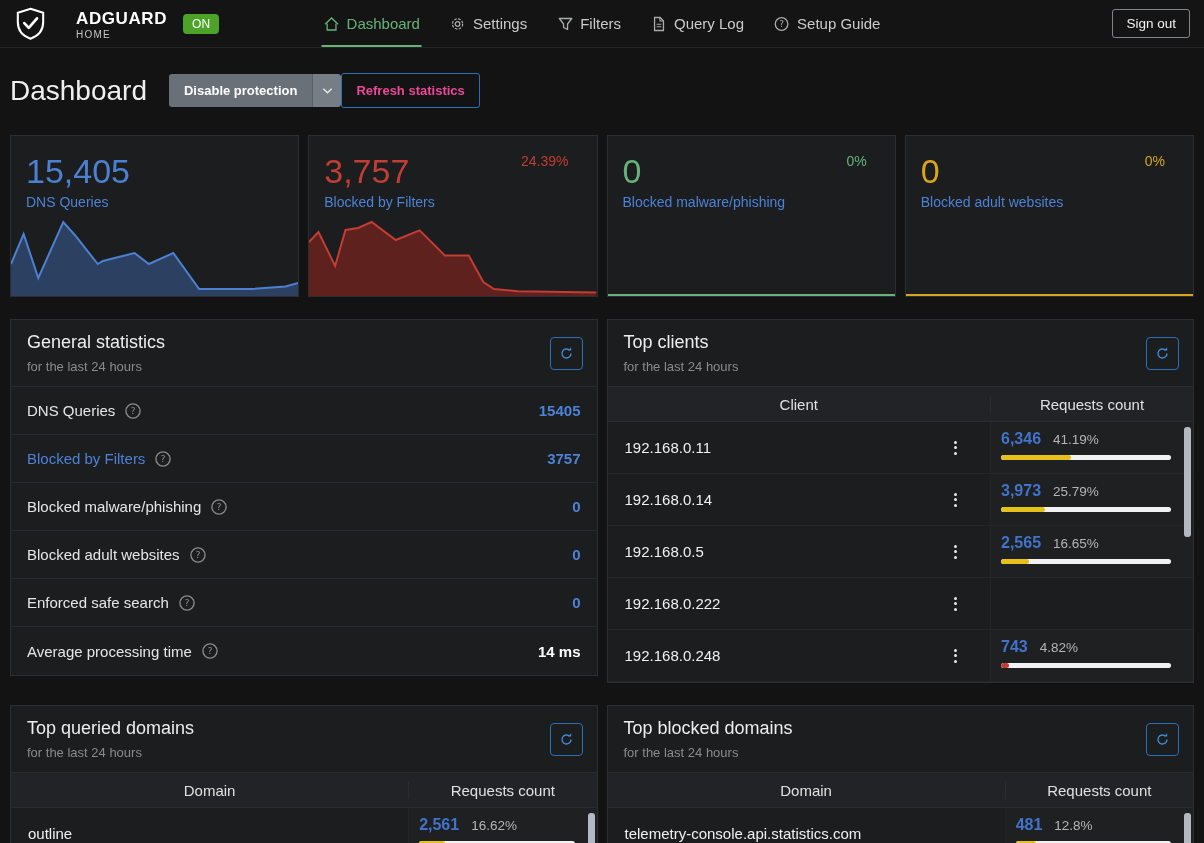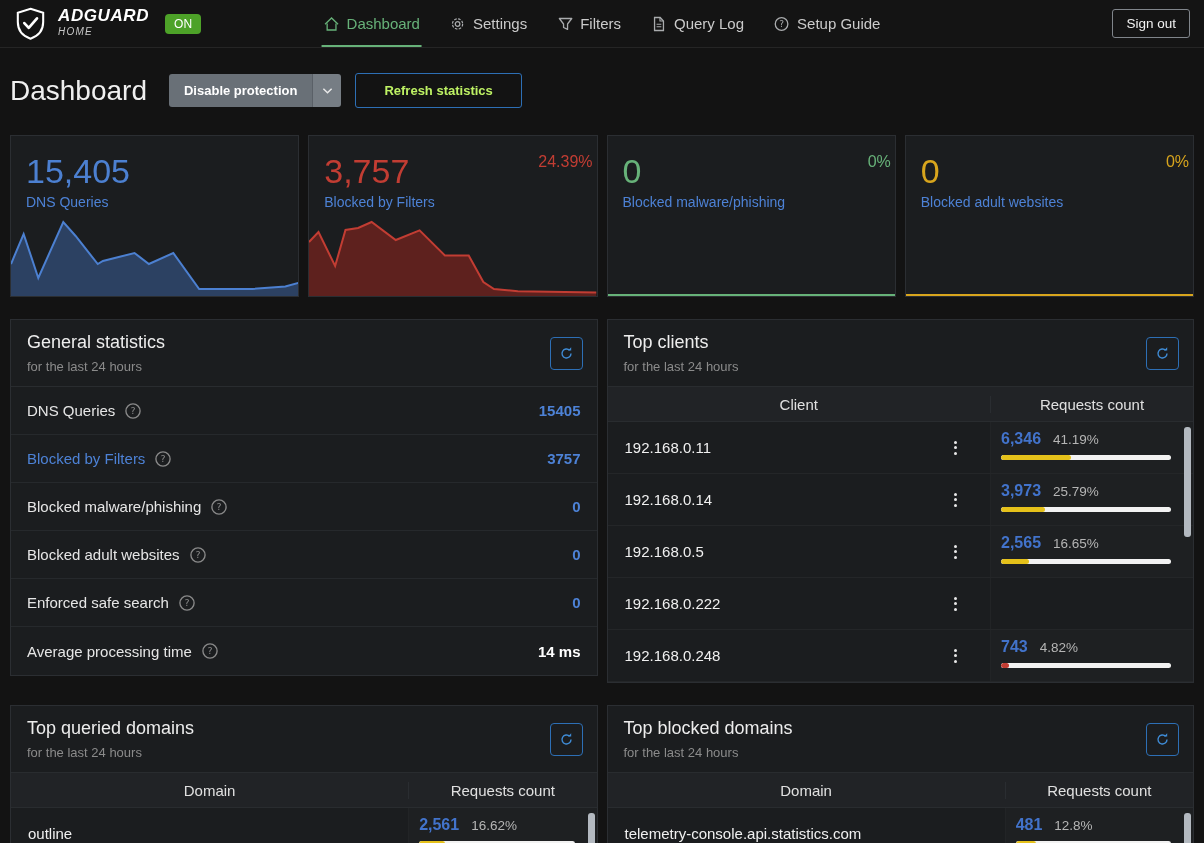--- a/index.html
+++ b/index.html
@@ -8,21 +8,21 @@
     background:#131313;
     font-family:"Liberation Sans", sans-serif;
     color:#e2e2e2;
   }
   
   .navbar {
     height:48px; display:flex; align-items:center;
     padding:0 14px; border-bottom:1px solid #252525; position:relative;
     background:#141414;
   }
-  .brand { display:flex; align-items:flex-start; gap:11px;font-style:italic; }
+  .brand { display:flex; align-items:flex-end; gap:29px; }
   .shield-logo { width:33px; height:33px; display:block; }
   .brand-text { line-height:1; }
   .brand-name { font-size:17px; font-weight:bold; color:#ffffff; letter-spacing:.6px; }
   .brand-sub { font-size:10px; color:#c7c7c7; letter-spacing:1.2px; margin-top:3px; }
   .on-badge {
     margin-left:16px; background:#4da228; color:#fff; font-weight:normal;
     font-size:12px; padding:3px 9px; border-radius:4px;
   }
   .nav-items {
     position:absolute; left:50%; transform:translateX(-50%);
@@ -50,33 +50,33 @@
   .split-btn { display:flex; margin-left:22px; border-radius:3px; overflow:hidden; cursor:pointer; }
   .split-main {
     background:#697077; color:#fff; font-weight:bold; font-size:13px;
     padding:9px 15px; border:none; font-family:inherit; cursor:pointer;
   }
   .split-caret {
     background:#767d84; width:29px; display:flex; align-items:center;
     justify-content:center; border-left:1px solid #5a6067;
   }
   .refresh-stats-btn {
-    margin-left:14px; background:transparent; border:1px solid #2d6fb5;
-    color:#bef264; font-weight:bold; font-size:13px; padding:9px 28px;
+    background:transparent; border:1px solid #2d6fb5;
+    color:#ec4899; font-weight:bold; font-size:13px; padding:9px 14px;
     border-radius:3px; font-family:inherit; cursor:pointer;
   }
   
   .cards { display:grid; grid-template-columns:repeat(4,1fr); gap:9px; margin:27px 10px 0; }
   .stat-card {
     position:relative; height:162px; background:#1b1d1f;
     border:1px solid #2b2e32; overflow:hidden;
   }
   .card-value { font-size:34px; font-weight:400; margin:16px 0 3px 15px; }
   .card-label { font-size:14px; color:#4d82d6; margin-left:15px; }
-  .card-pct { position:absolute; top:17px; right:4px; font-size:16px; }
+  .card-pct { position:absolute; top:17px; right:28px; font-size:14px; }
   .spark { position:absolute; left:0; bottom:0; width:100%; height:80px; display:block; }
   .accent-line { position:absolute; left:0; right:0; bottom:0; height:2px; }
   
   .panels { display:grid; grid-template-columns:1fr 1fr; gap:9px; margin:22px 10px 0; align-items:start; }
   .panel { background:#1b1d1f; border:1px solid #2b2e32; }
   .panel-header {
     display:flex; justify-content:space-between; align-items:center;
     padding:12px 14px 12px 16px; border-bottom:1px solid #292c2f;
   }
   .panel-title { font-size:18px; font-weight:400; color:#ededed; }

